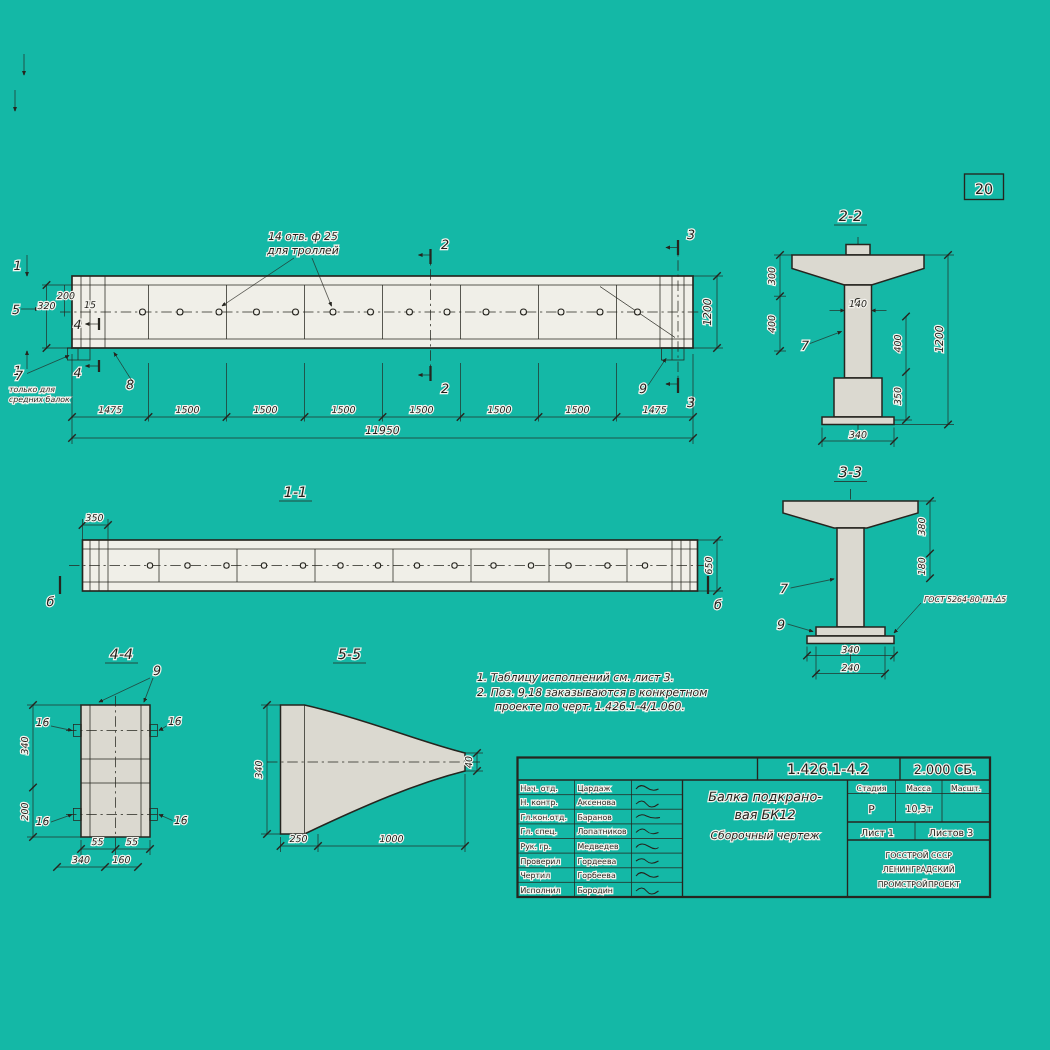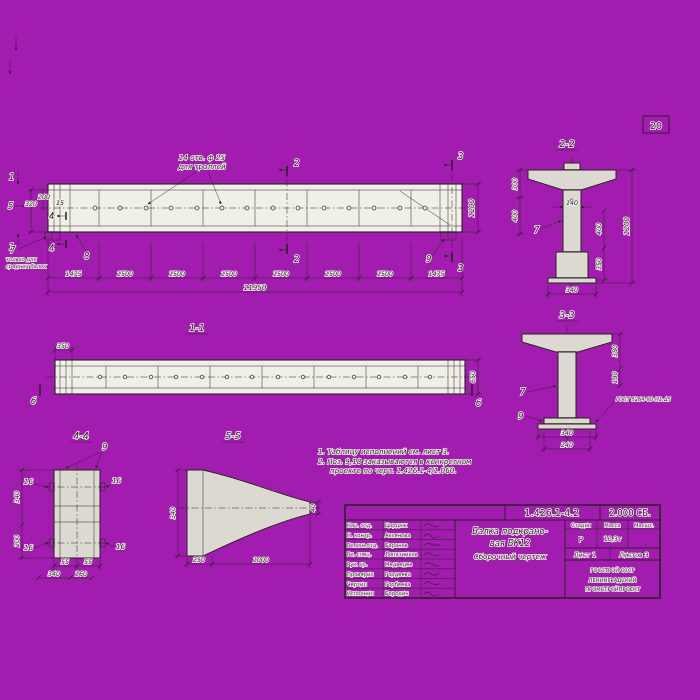--- a/index.html
+++ b/index.html
@@ -1,16 +1,16 @@
 <!DOCTYPE html>
 <html><head>
 <meta charset="utf-8">
 <style>
   html,body{margin:0;padding:0;background:#e9e7e0;}
-  #sheet{position:relative;width:700px;height:700px;background:#a21caf;overflow:hidden;}
+  #sheet{position:relative;width:700px;height:700px;background:#14b8a6;overflow:hidden;}
   svg{display:block;}
   .ln{stroke:#26251f;stroke-width:0.9;fill:none;}
   .thick{stroke-width:1.5;}
   .thin{stroke-width:0.5;}
   .dim{stroke:#26251f;stroke-width:0.45;fill:none;}
   .cl{stroke:#26251f;stroke-width:0.5;stroke-dasharray:7 2.5 1.5 2.5;fill:none;}
   .tick{stroke:#26251f;stroke-width:0.9;}
   .sig{stroke:#26251f;stroke-width:0.7;fill:none;}
   .fillbeam{fill:#f0efe8;stroke:#26251f;stroke-width:1.1;}
   .fillsec{fill:#dbd9d0;stroke:#26251f;stroke-width:1;}

